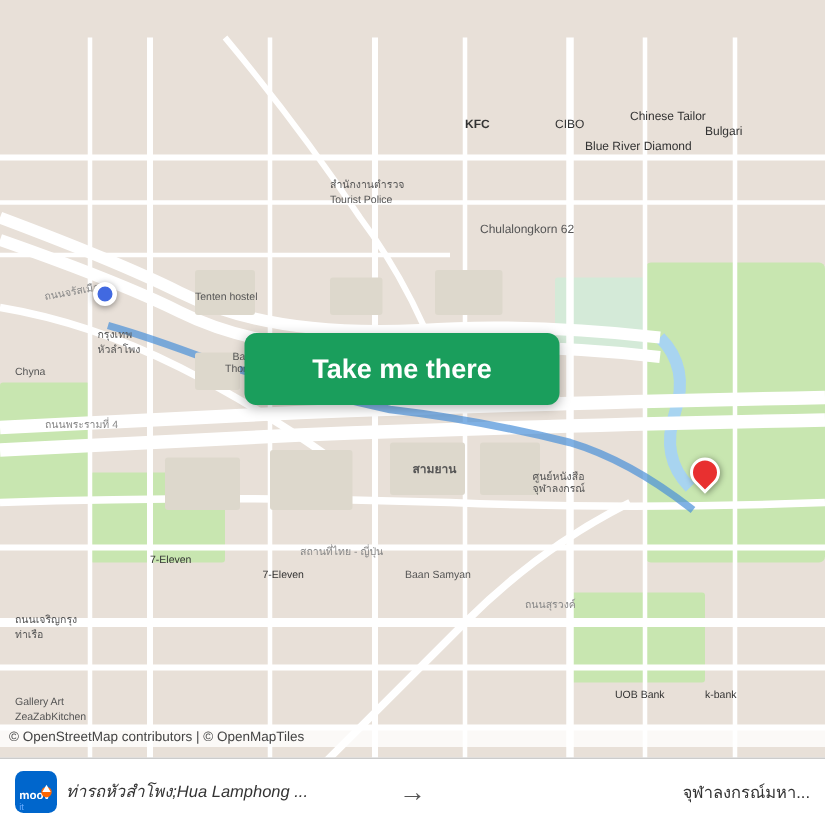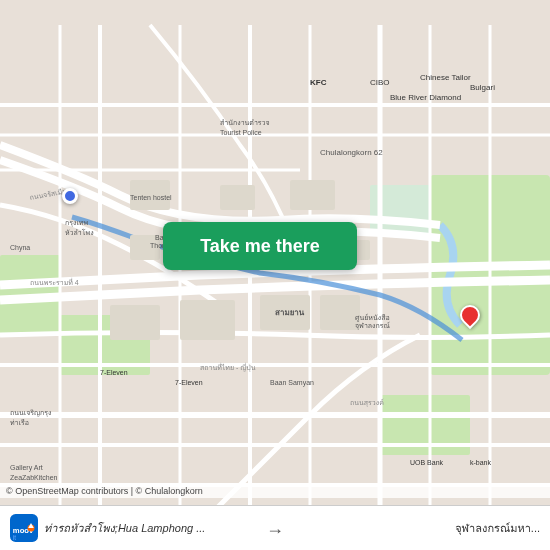--- a/index.html
+++ b/index.html
@@ -13,21 +13,21 @@
       top: 0; left: 0;
       width: 100%;
       height: 100%;
     }
 
     
     .take-me-there-btn {
       position: absolute;
       top: 222px;
       left: 163px;
-      width: 194px;
+      width: 210px;
       height: 48px;
       background-color: #1a9e5c;
       color: white;
       border: none;
       border-radius: 8px;
       font-size: 18px;
       font-weight: bold;
       cursor: pointer;
       display: flex;
       align-items: center;
@@ -231,21 +231,21 @@
 
   <div class="origin-marker"></div>
 
   <div class="dest-marker">
     <div class="dest-pin"></div>
   </div>
 
   <button class="take-me-there-btn">Take me there</button>
 
   <div class="attribution">
-    <span>© OpenStreetMap contributors | © Chulalongkorn</span>
+    <span>© OpenStreetMap contributors | © OpenMapTiles</span>
   </div>
 
   <div class="bottom-bar">
     <div class="bottom-bar-left">
 
       <svg class="bottom-bar-logo" viewBox="0 0 40 40" xmlns="http://www.w3.org/2000/svg">
         <rect width="40" height="40" rx="8" fill="#0066cc"></rect>
         <text x="4" y="27" font-size="11" fill="white" font-weight="bold">moov</text>
         <text x="4" y="37" font-size="9" fill="#66aaff">it</text>
         <circle cx="30" cy="20" r="5" fill="#ff6600"></circle>

